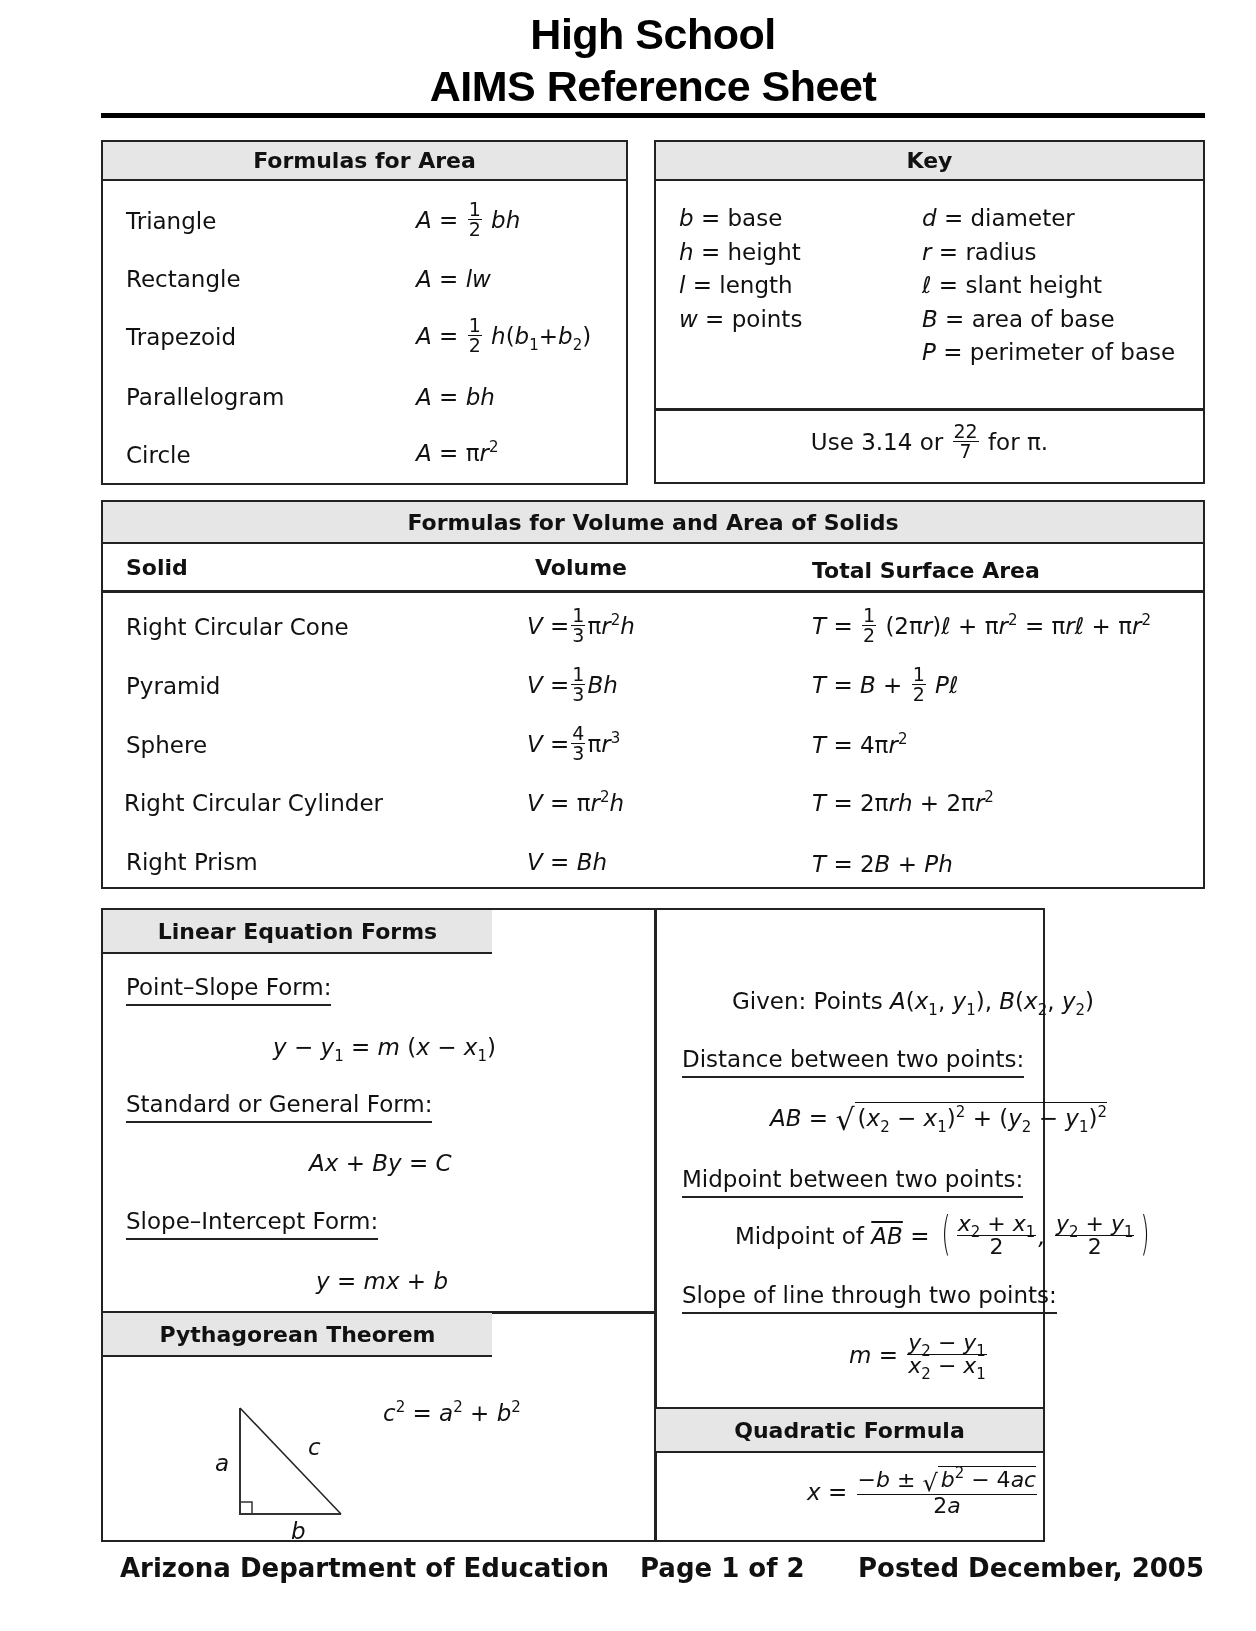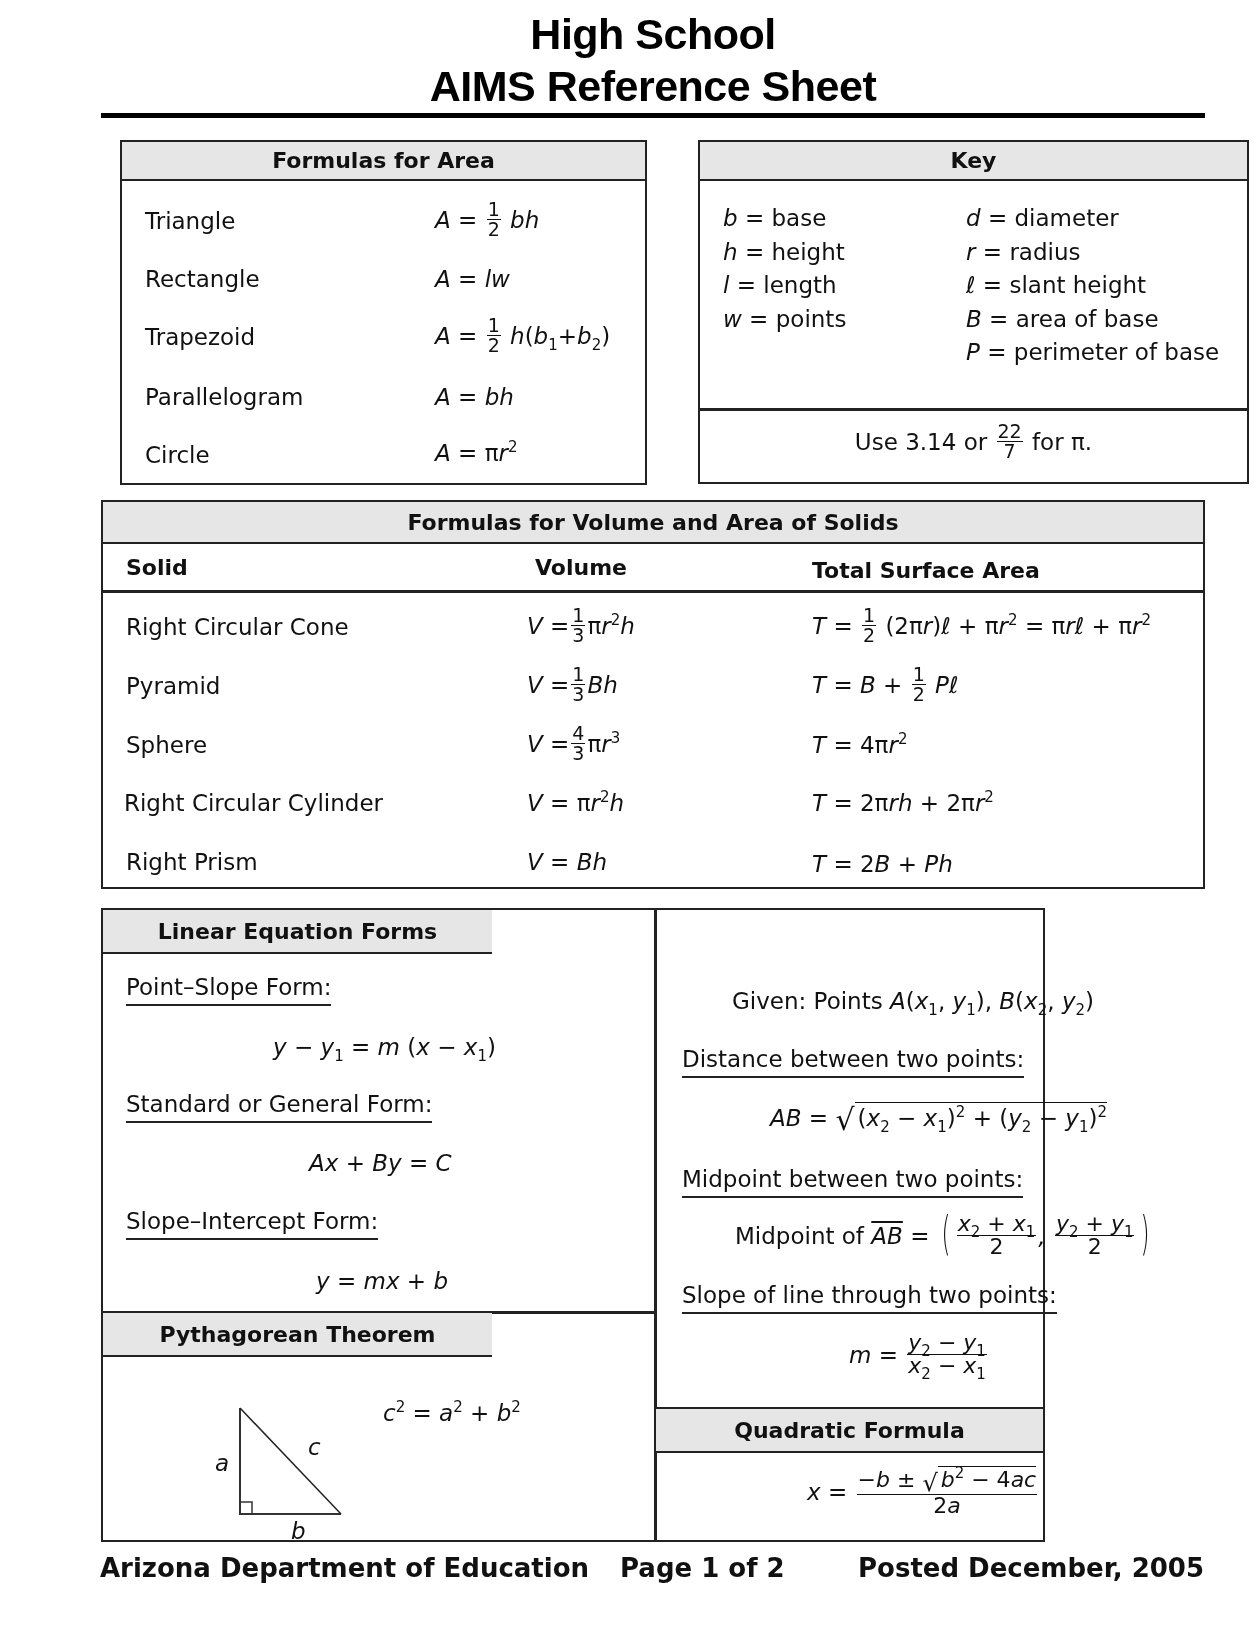--- a/index.html
+++ b/index.html
@@ -23,50 +23,50 @@
   sup { font-size: 15px; vertical-align: 9px; line-height: 0; font-style: normal; }
   sub { font-size: 15px; vertical-align: -6px; line-height: 0; font-style: normal; }
   .ul { position: absolute; font-size: 23px; color: #111; white-space: nowrap;
         border-bottom: 2px solid #222; padding-bottom: 4px; }
   .bh { position: absolute; font-weight: bold; font-size: 22px; color: #111; white-space: nowrap; }
   .vline { position: absolute; width: 2.5px; background: #222; }
   .hline { position: absolute; height: 2.5px; background: #222; }
   .sqrt { display: inline-block; border-top: 1.5px solid #111; padding-left: 3px; padding-top: 2px; }
   .radical { font-style: normal; font-size: 30px; display: inline-block; vertical-align: -4px; }
   .overline { text-decoration: overline; }
-  .footer { position: absolute; top: 1553px; font-weight: bold; font-size: 26px; color: #111; white-space: nowrap; }
+  .footer { position: absolute; top: 1553px; font-weight: bold; font-size: 26px; color: #111; white-space: nowrap; margin-left: 20px; }
   .paren { font-style: normal; font-size: 46px; font-weight: 200; display: inline-block; vertical-align: middle; transform: scaleX(0.5); position: relative; top: -4px; }
 </style>
 </head>
 <body>
 
 <div class="abs title" style="top:10px;">High School</div>
 <div class="abs title" style="top:62px;">AIMS Reference Sheet</div>
 <div class="abs rule"></div>
 
-<div class="box" style="left:101px; top:140px; width:527px; height:345px;margin-left:19px;">
+<div class="box" style="left:101px; top:140px; width:527px; height:345px;">
   <div class="hdr" style="top:0; height:39px; line-height:38px;">Formulas for Area</div>
 
   <div class="lbl" style="left:23px; top:66px;">Triangle</div>
   <div class="f" style="left:313px; top:60px;">A <span class="n">=</span> <span class="frac"><span class="num">1</span><span class="den">2</span></span> bh</div>
 
   <div class="lbl" style="left:23px; top:124px;">Rectangle</div>
   <div class="f" style="left:313px; top:124px;">A <span class="n">=</span> lw</div>
 
   <div class="lbl" style="left:23px; top:182px;">Trapezoid</div>
   <div class="f" style="left:313px; top:176px;">A <span class="n">=</span> <span class="frac"><span class="num">1</span><span class="den">2</span></span> h<span class="n">(</span>b<sub>1</sub><span class="n">+</span>b<sub>2</sub><span class="n">)</span></div>
 
   <div class="lbl" style="left:23px; top:242px;">Parallelogram</div>
   <div class="f" style="left:313px; top:242px;">A <span class="n">=</span> bh</div>
 
   <div class="lbl" style="left:23px; top:300px;">Circle</div>
   <div class="f" style="left:313px; top:298px;">A <span class="n">= π</span>r<sup>2</sup></div>
 </div>
 
-<div class="box" style="left:654px; top:140px; width:551px; height:344px;margin-left:44px;">
+<div class="box" style="left:654px; top:140px; width:551px; height:344px;">
   <div class="hdr" style="top:0; height:39px; line-height:38px;">Key</div>
 
   <div class="lbl" style="left:23px; top:60px; line-height:33.5px;">
     <div><i>b</i> = <span>base</span></div>
     <div><i>h</i> = <span>height</span></div>
     <div><i>l</i> = <span>length</span></div>
     <div><i>w</i> = <span>points</span></div>
   </div>
   <div class="lbl" style="left:266px; top:60px; line-height:33.5px;">
     <div><i>d</i> = <span>diameter</span></div>

